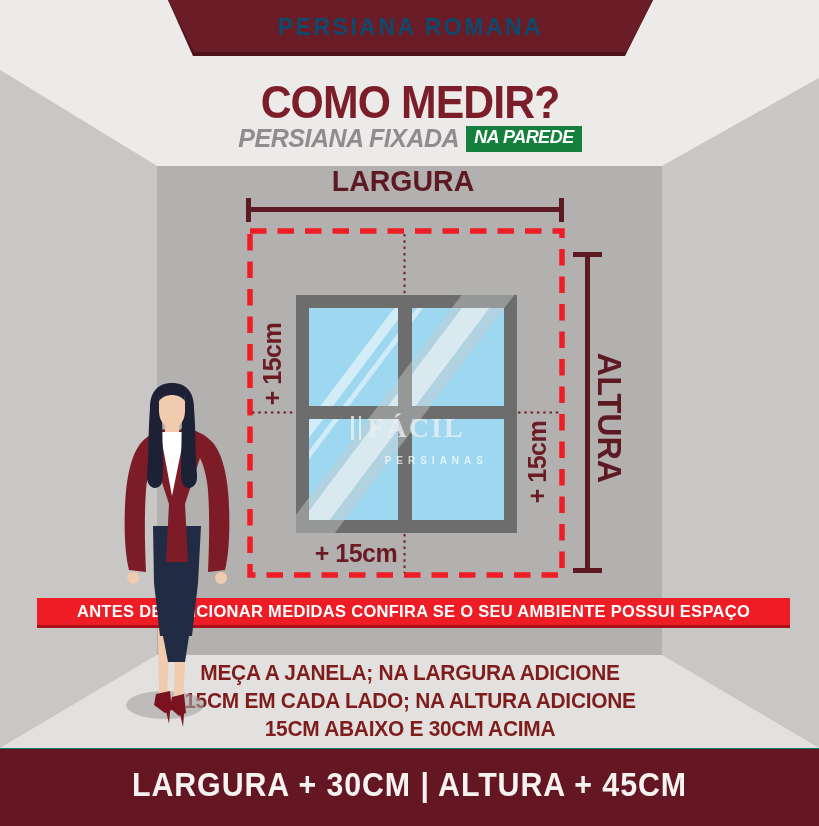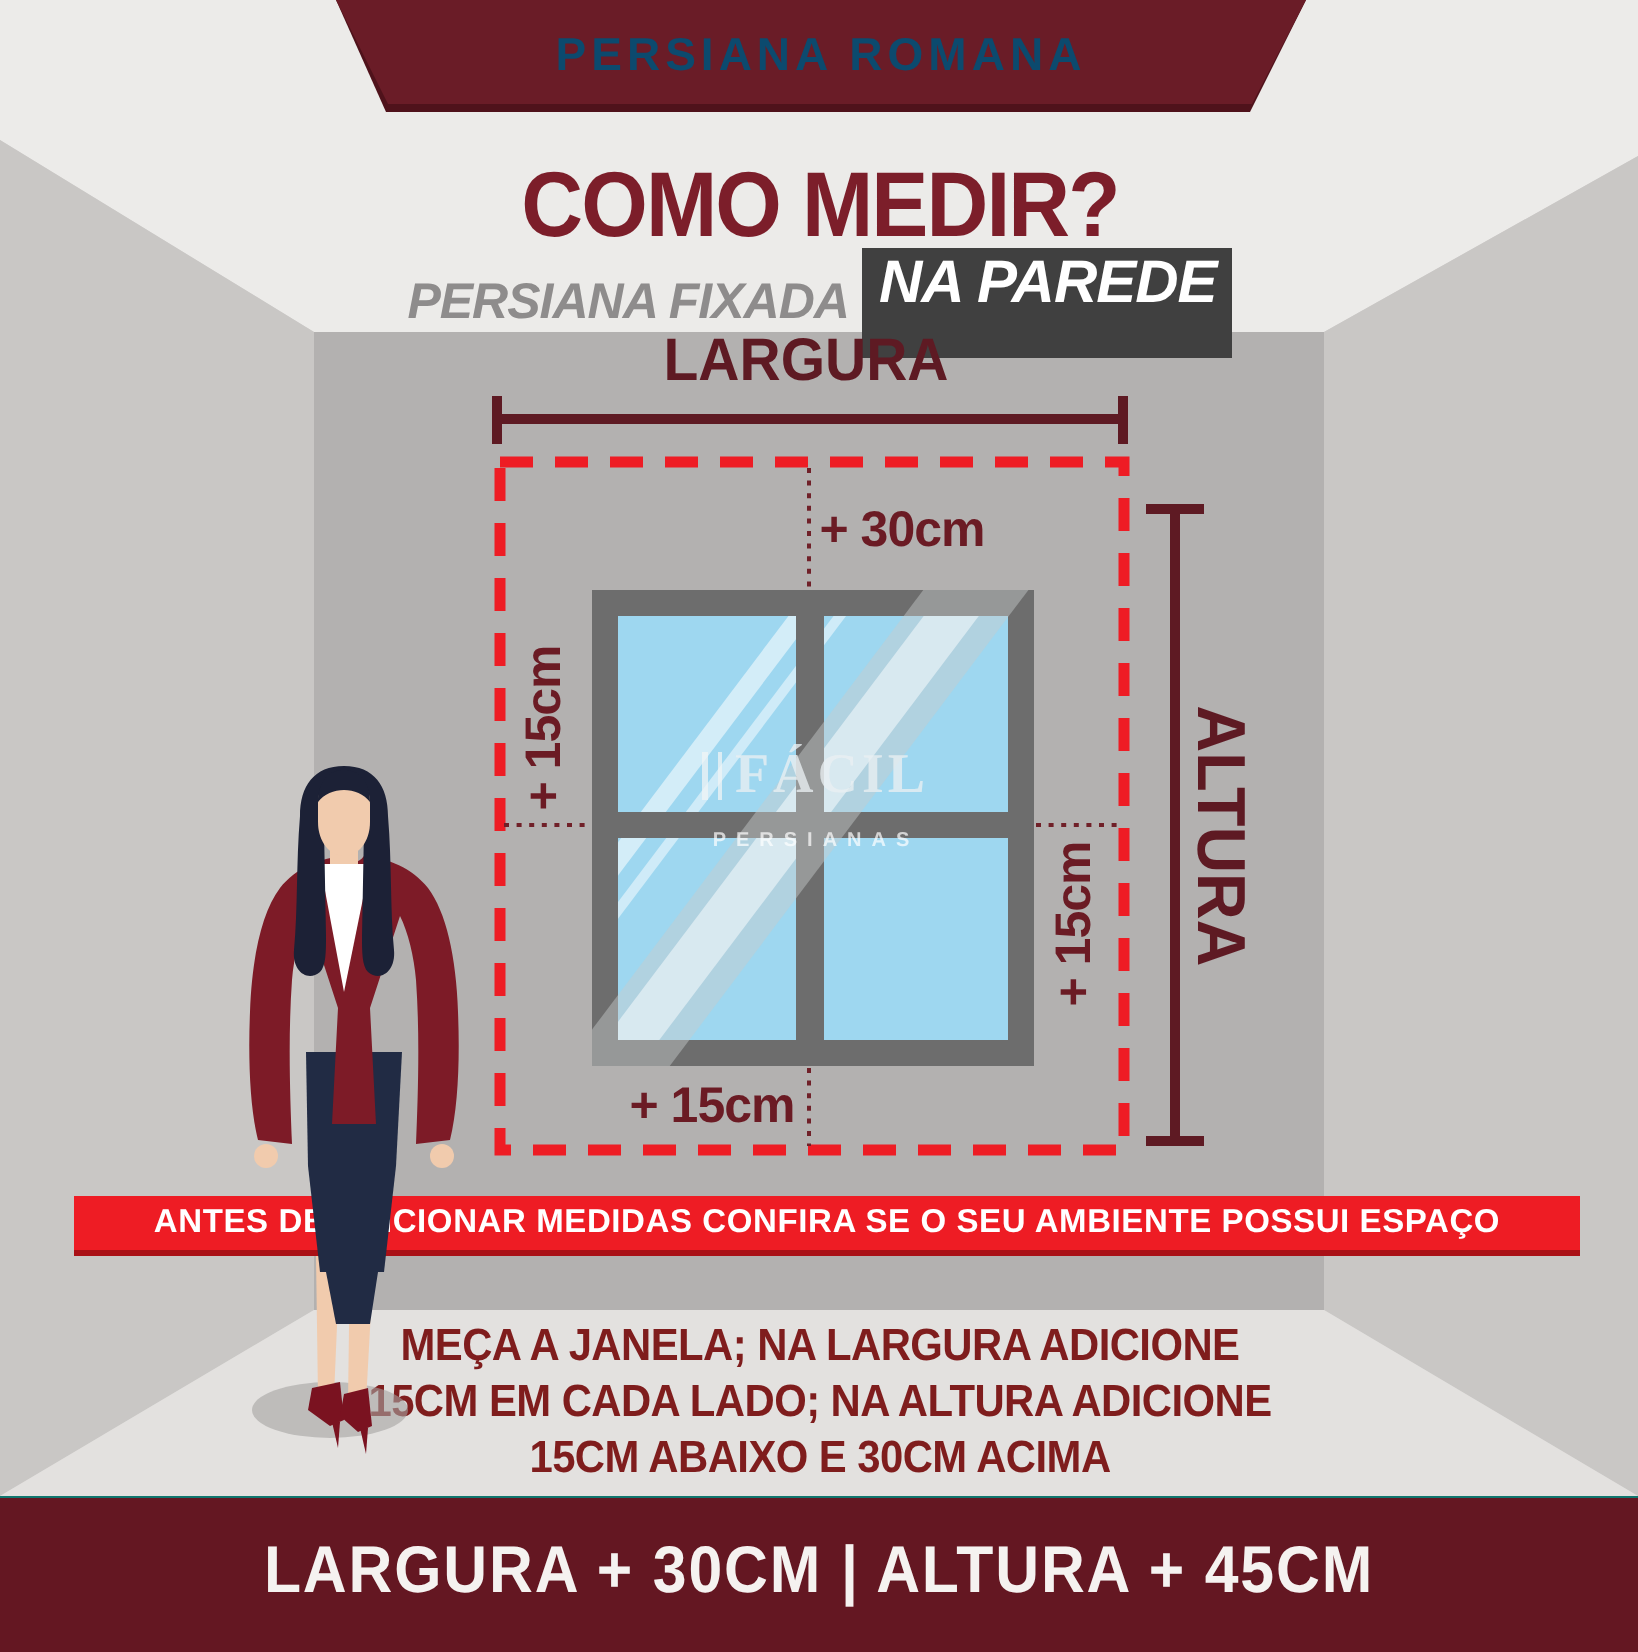--- a/index.html
+++ b/index.html
@@ -17,32 +17,32 @@
   .heading{
     left:110px;top:78px;width:600px;text-align:center;
     font-size:46px;line-height:1.05;color:#7c1e2a;letter-spacing:-1px;
     transform:scaleX(.93);
   }
   .subline{
     position:absolute;z-index:2;left:110px;top:124px;width:600px;
     display:flex;justify-content:center;align-items:center;gap:7px;font-style:italic;
   }
   .sub-prefix{color:#8e8c8c;font-size:25px;font-weight:bold;letter-spacing:-.5px;}
-  .sub-box{background:#404040;color:#ffffff;font-size:30px;font-weight:bold;
-    padding:1px 8px 20px 8px;letter-spacing:-.5px;}
+  .sub-box{background:#15803d;color:#ffffff;font-size:18px;font-weight:bold;
+    padding:1px 8px 4px 8px;letter-spacing:-.5px;}
   .width-label{left:253px;top:164px;width:300px;text-align:center;
     font-size:30px;color:#5e1a23;transform:scaleX(.95);}
   .offset{font-size:25px;color:#6b1b24;text-align:center;letter-spacing:-.5px;}
   .offset-top{left:399px;top:251px;width:104px;}
   .offset-left{left:212px;top:351px;width:120px;height:26px;line-height:26px;transform:rotate(-90deg);}
   .offset-right{left:477px;top:449px;width:120px;height:26px;line-height:26px;transform:rotate(-90deg);}
   .offset-bottom{left:296px;top:539px;width:120px;}
   .height-label{left:530px;top:399px;width:160px;height:38px;line-height:38px;
     text-align:center;font-size:34px;color:#5e1a23;transform:rotate(90deg) scaleX(.95);}
-  .watermark{position:absolute;z-index:2;left:328px;top:372px;width:160px;text-align:center;}
+  .watermark{position:absolute;z-index:2;left:328px;top:412px;width:160px;text-align:right;}
   .wm-row{display:flex;justify-content:center;align-items:center;gap:6px;}
   .wm-bars{width:5px;height:24px;border-left:3px solid rgba(240,244,246,.75);
     border-right:2px solid rgba(240,244,246,.75);}
   .wm-brand{font-family:"Liberation Serif",serif;font-weight:bold;font-size:28px;
     color:rgba(233,239,242,.78);letter-spacing:2px;}
   .wm-sub{margin-top:11px;font-size:10px;font-weight:bold;letter-spacing:5px;
     color:rgba(255,255,255,.7);}
   .notice{
     position:absolute;z-index:3;left:37px;top:598px;width:753px;height:27px;
     background:#ee1c24;border-bottom:3px solid #aa1016;
@@ -160,21 +160,20 @@
 
   <div class="txt banner-label">PERSIANA ROMANA</div>
   <div class="txt heading">COMO MEDIR?</div>
   <div class="subline">
     <span class="sub-prefix">PERSIANA FIXADA</span>
     <span class="sub-box">NA PAREDE</span>
   </div>
 
   <div class="txt width-label">LARGURA</div>
   <div class="txt height-label">ALTURA</div>
-  <div class="txt offset offset-top">+ 30cm</div>
   <div class="txt offset offset-left">+ 15cm</div>
   <div class="txt offset offset-right">+ 15cm</div>
   <div class="txt offset offset-bottom">+ 15cm</div>
 
   <div class="watermark">
     <div class="wm-row">
       <span class="wm-bars"></span>
       <span class="wm-brand">FÁCIL</span>
     </div>
     <div class="wm-sub">PERSIANAS</div>

